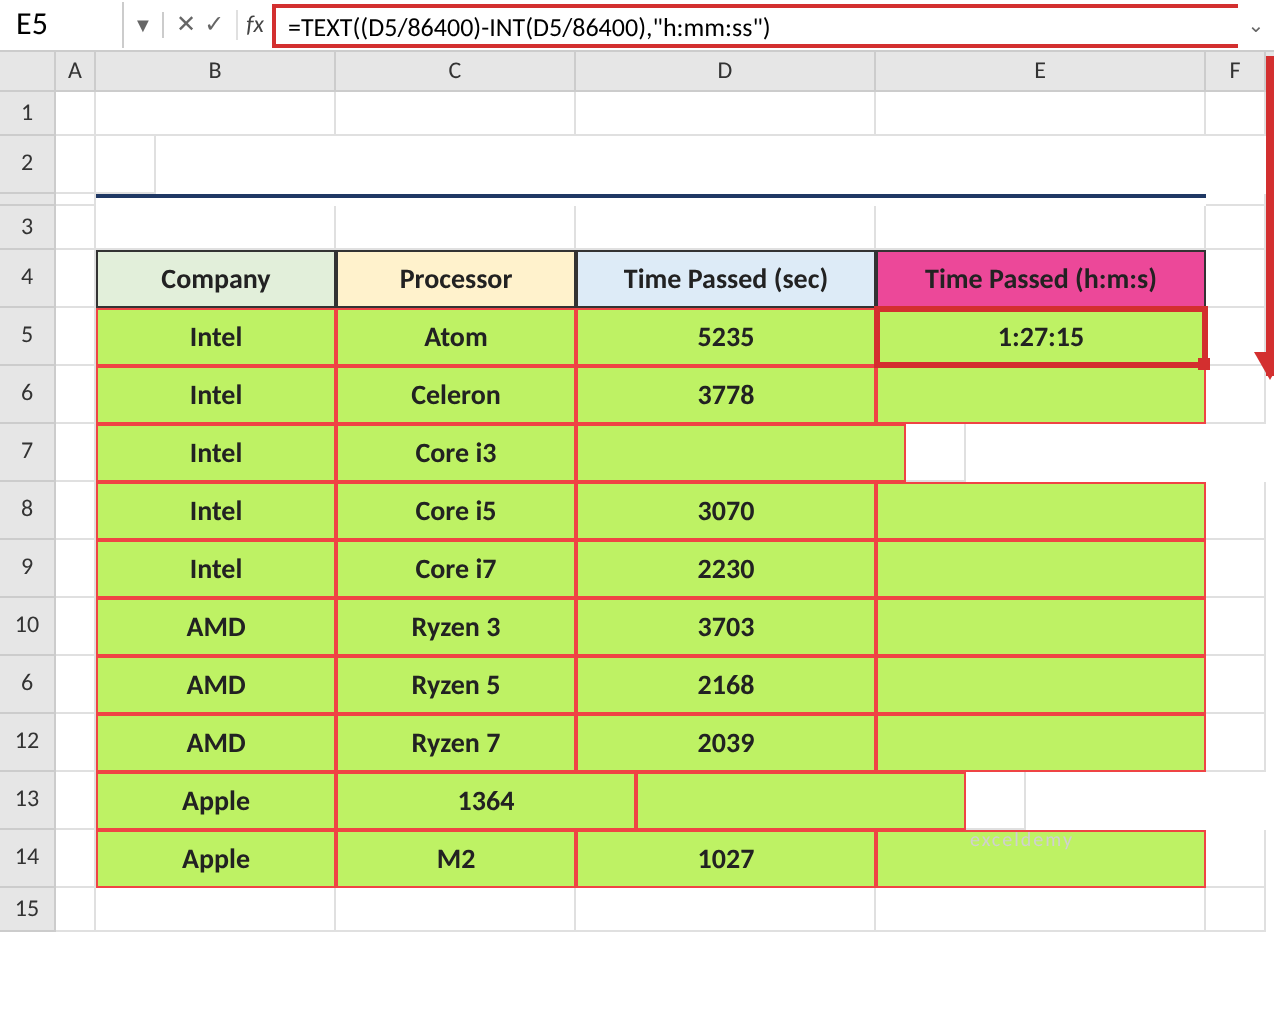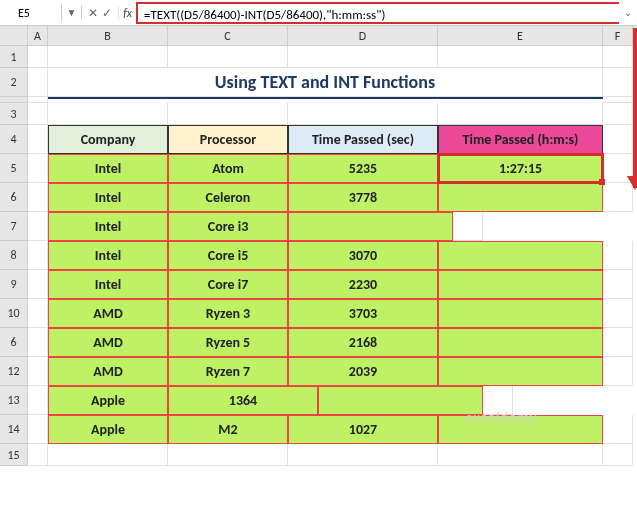--- a/index.html
+++ b/index.html
@@ -14,24 +14,24 @@
   .formula-bar {
     display: flex;
     align-items: center;
     height: 26px;
     border-bottom: 1px solid #ccc;
     background: #fff;
     font-size: 13px;
   }
   .name-box {
     width: 62px;
-    padding: 2px 18px;
+    padding: 2px 8px;
     border-right: 1px solid #ccc;
     background: #fff;
-    font-size: 12px;
+    font-size: 16px;
   }
   .name-dd {
     width: 20px;
     text-align: center;
     color: #666;
     border-right: 1px solid #ccc;
     font-size: 10px;
   }
   .fx-btns {
     display: flex;
@@ -173,23 +173,22 @@
     width: 6px;
     height: 6px;
     background: #d32f2f;
     bottom: -3px;
     right: -3px;
   }
   .watermark {
     position: absolute;
     bottom: 40px;
     right: 100px;
-    font-size: 15px;
+    font-size: 10px;
     color: #d0d0d0;
-    font-style: italic;
     z-index: 1;
     letter-spacing: 1px;
     pointer-events: none;
   }
 </style>
 </head>
 <body>
 
 <div class="formula-bar">
   <div class="name-box">E5</div>
@@ -224,21 +223,20 @@
       <div class="cell cB"></div>
       <div class="cell cC"></div>
       <div class="cell cD"></div>
       <div class="cell cE"></div>
       <div class="cell cF"></div>
     </div>
 
     <div class="row">
       <div class="row-h">2</div>
       <div class="cell cA"></div>
-      <div class="cell title-cell" style="width:555px">Using TEXT and INT Functions</div>
       <div class="cell cF"></div>
     </div>
     <div class="row short" style="height:6px">
       <div class="row-h" style="line-height:6px"></div>
       <div class="cell cA"></div>
       <div style="width:555px" class="title-underline"></div>
       <div class="cell cF"></div>
     </div>
 
     <div class="row short">

